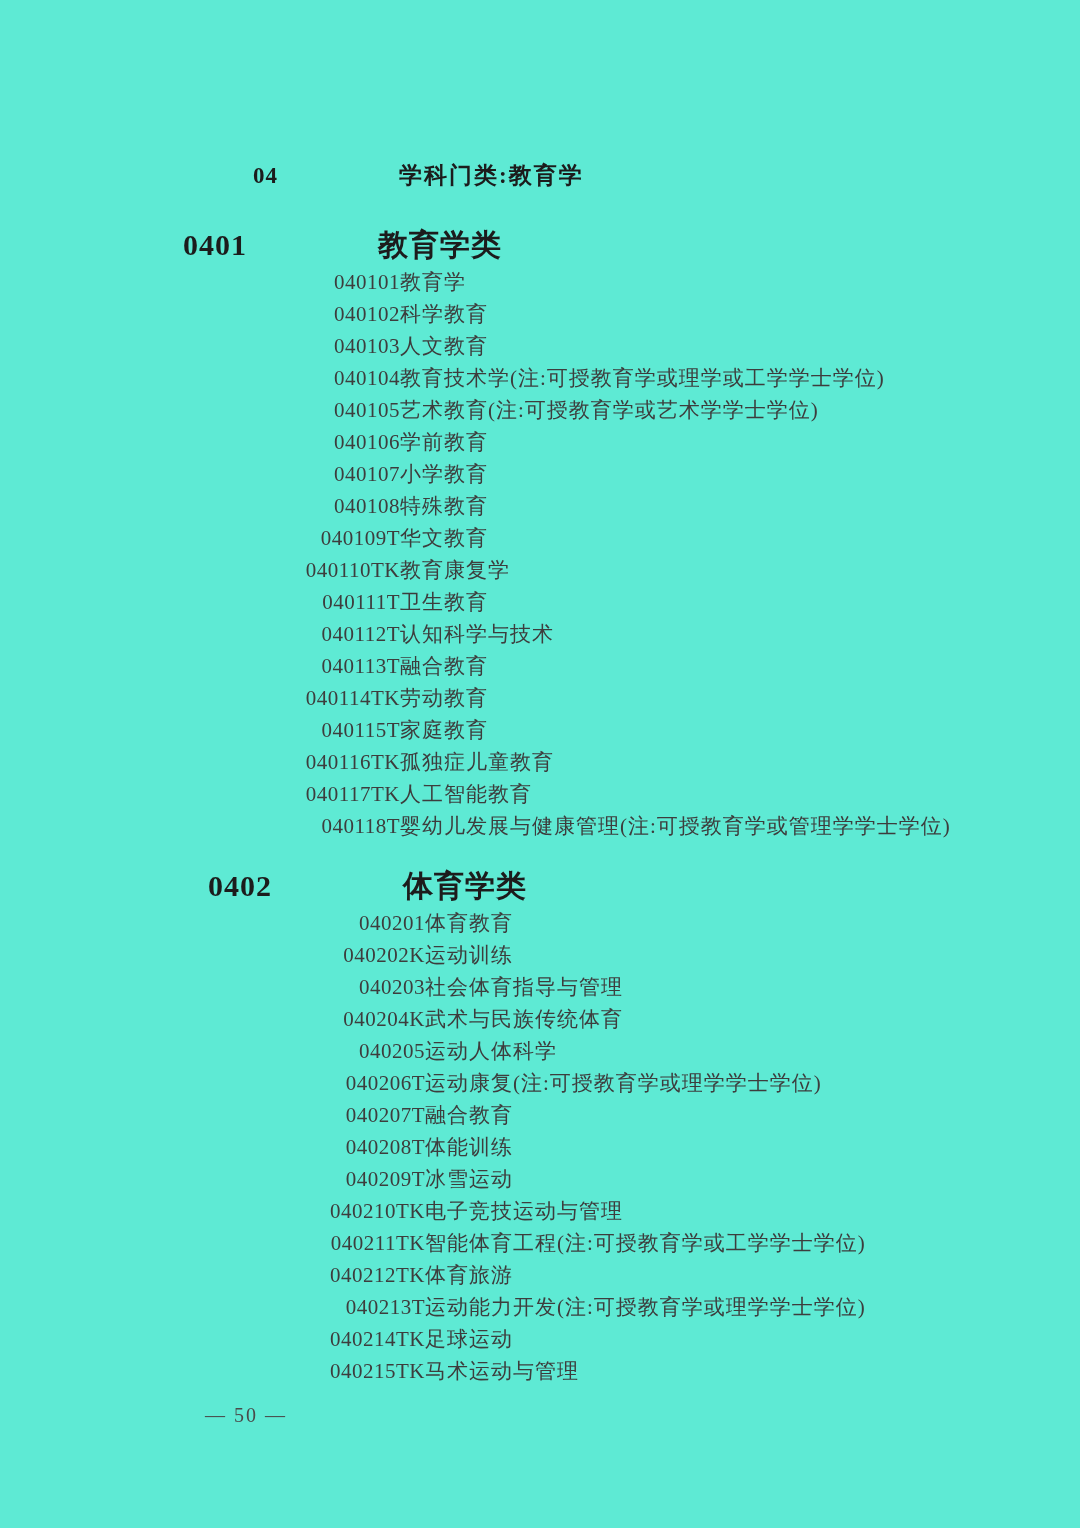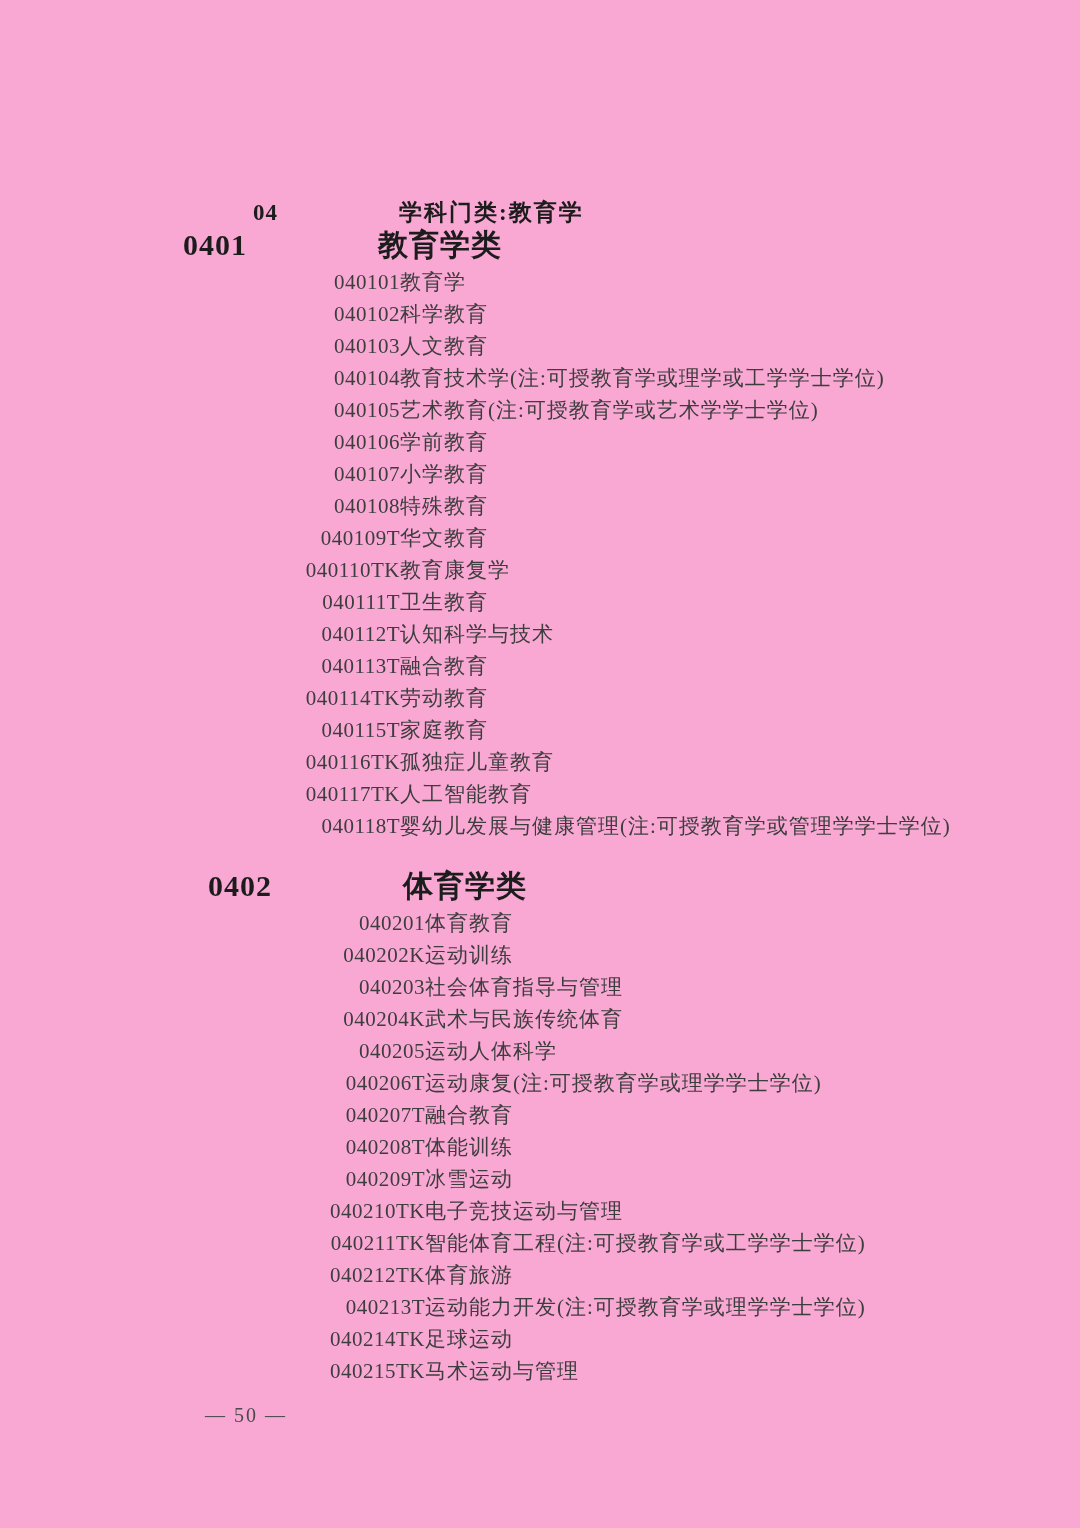--- a/index.html
+++ b/index.html
@@ -9,21 +9,21 @@
   }
   body {
     height: 1528px;
     overflow: hidden;
     font-family: "Liberation Serif", "DejaVu Serif", serif;
   }
   .page {
     position: relative;
     width: 1080px;
     height: 1528px;
-    background: #f9a8d4;
+    background: #5eead4;
     color: #3a3a3a;
   }
   .doc-header {
     position: absolute;
     top: 162px;
     left: 183px;
     display: flex;
     align-items: baseline;
     font-weight: bold;
     color: #1c1c1c;
@@ -31,21 +31,20 @@
     line-height: 28px;
   }
   .doc-header .hdr-code {
     display: inline-block;
     margin-left: 70px;
     width: 146px;
     letter-spacing: 1px;
   }
   .doc-header .hdr-title {
     letter-spacing: 2px;
-    margin-top: 37px;
   }
   main.sections {
     position: absolute;
     top: 229px;
     left: 183px;
     right: 40px;
   }
   .section { margin: 0; }
   .section + .section { margin-top: 28px; margin-left: 25px; }
   .row {

